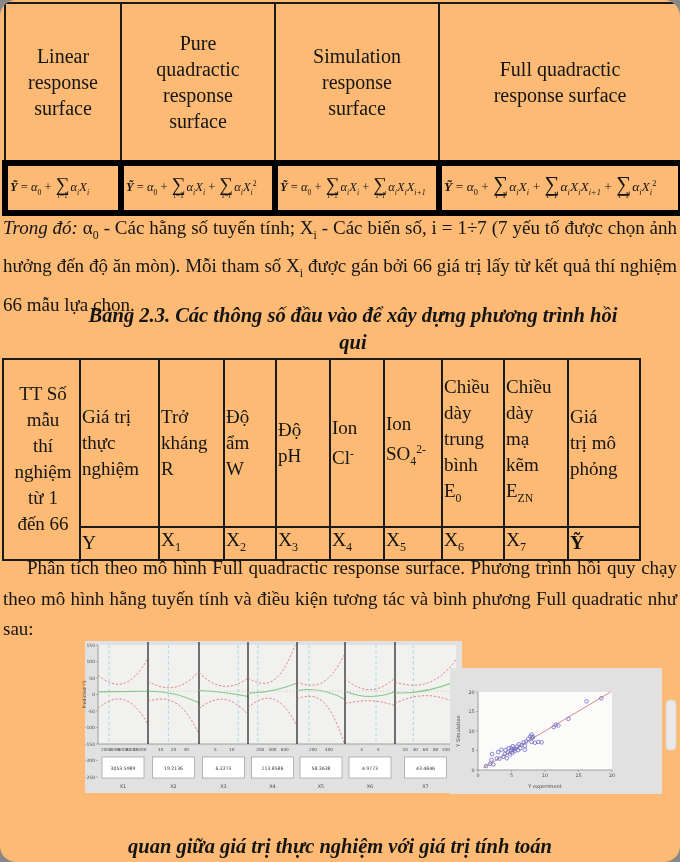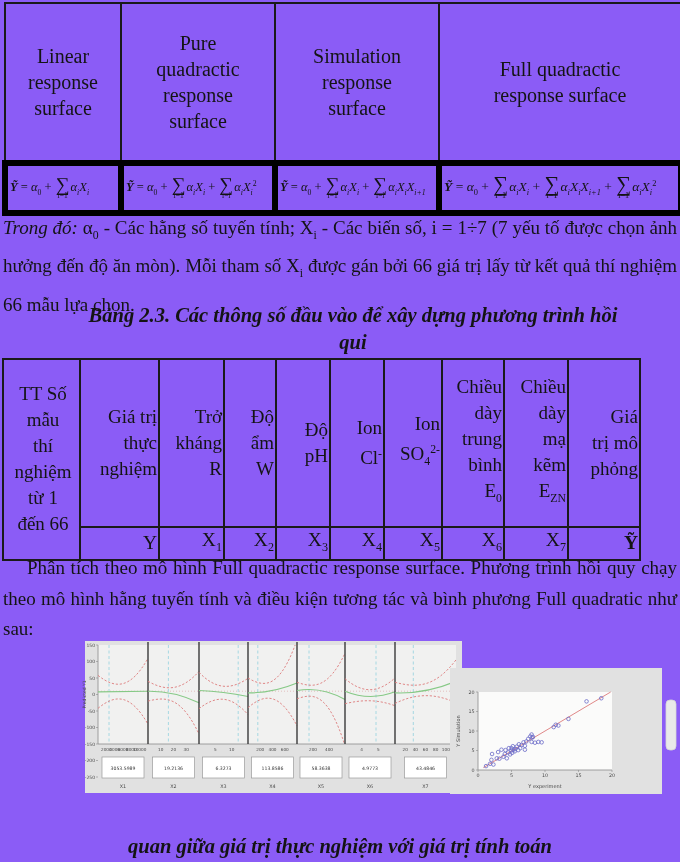--- a/index.html
+++ b/index.html
@@ -1,17 +1,17 @@
 <!DOCTYPE html>
 <html><head>
 <meta charset="utf-8">
 <style>
   html,body{margin:0;padding:0;background:#888;}
-  .page{position:relative;width:680px;height:862px;background:#8b5cf6;overflow:hidden;
-        font-family:"Liberation Serif", serif;color:#141414;margin:0 auto;}
+  .page{position:relative;width:680px;height:862px;background:#fdba74;overflow:hidden;
+        font-family:"Liberation Serif", serif;color:#141414;margin:0 auto;border-radius:16px;}
   
   table{border-collapse:collapse;table-layout:fixed;}
   .t1{position:absolute;top:2px;left:2px;width:676px;}
   .t1 th{border:2px solid #1a1a1a;font-weight:normal;font-size:20px;line-height:26px;
          text-align:center;vertical-align:middle;white-space:pre-line;height:156px;padding:0 2px;}
   .t1 td{border:6px solid #000000;height:44px;vertical-align:middle;text-align:left;
          padding:0 2px;font-size:12.5px;}
   .t1 td i{font-family:"Liberation Serif",serif;}
   .sum{display:inline-flex;flex-direction:column;align-items:center;vertical-align:middle;
        line-height:0.85;margin:0 1px;}
@@ -21,21 +21,21 @@
   .par{position:absolute;left:3px;width:674px;font-size:19px;line-height:30.5px;
        text-align:justify;}
   .p1{top:213px;}
   .p2{top:553px;text-indent:24px;}
   .cap{position:absolute;left:0;width:680px;text-align:center;font-weight:bold;
        font-style:italic;font-size:20.5px;line-height:27px;}
   .capA{top:302px;margin-left:13px;}
   .capB{top:806px;}
   
   .t2{position:absolute;top:358px;left:2px;width:637px;}
-  .t2 th,.t2 td{border:2px solid #1a1a1a;font-weight:normal;text-align:right;
+  .t2 th,.t2 td{border:2px solid #1a1a1a;font-weight:normal;text-align:left;
         vertical-align:middle;padding:0 1px;}
   .t2 th{font-size:19px;line-height:26px;height:166px;}
   .t2 td{font-size:19.5px;height:26px;line-height:24px;}
   sub{font-size:0.62em;} sup{font-size:0.62em;}
   
   .figwrap{position:absolute;top:640px;left:0;width:680px;height:164px;}
   svg text{font-family:"DejaVu Sans", sans-serif;}
 </style>
 </head>
 <body>

